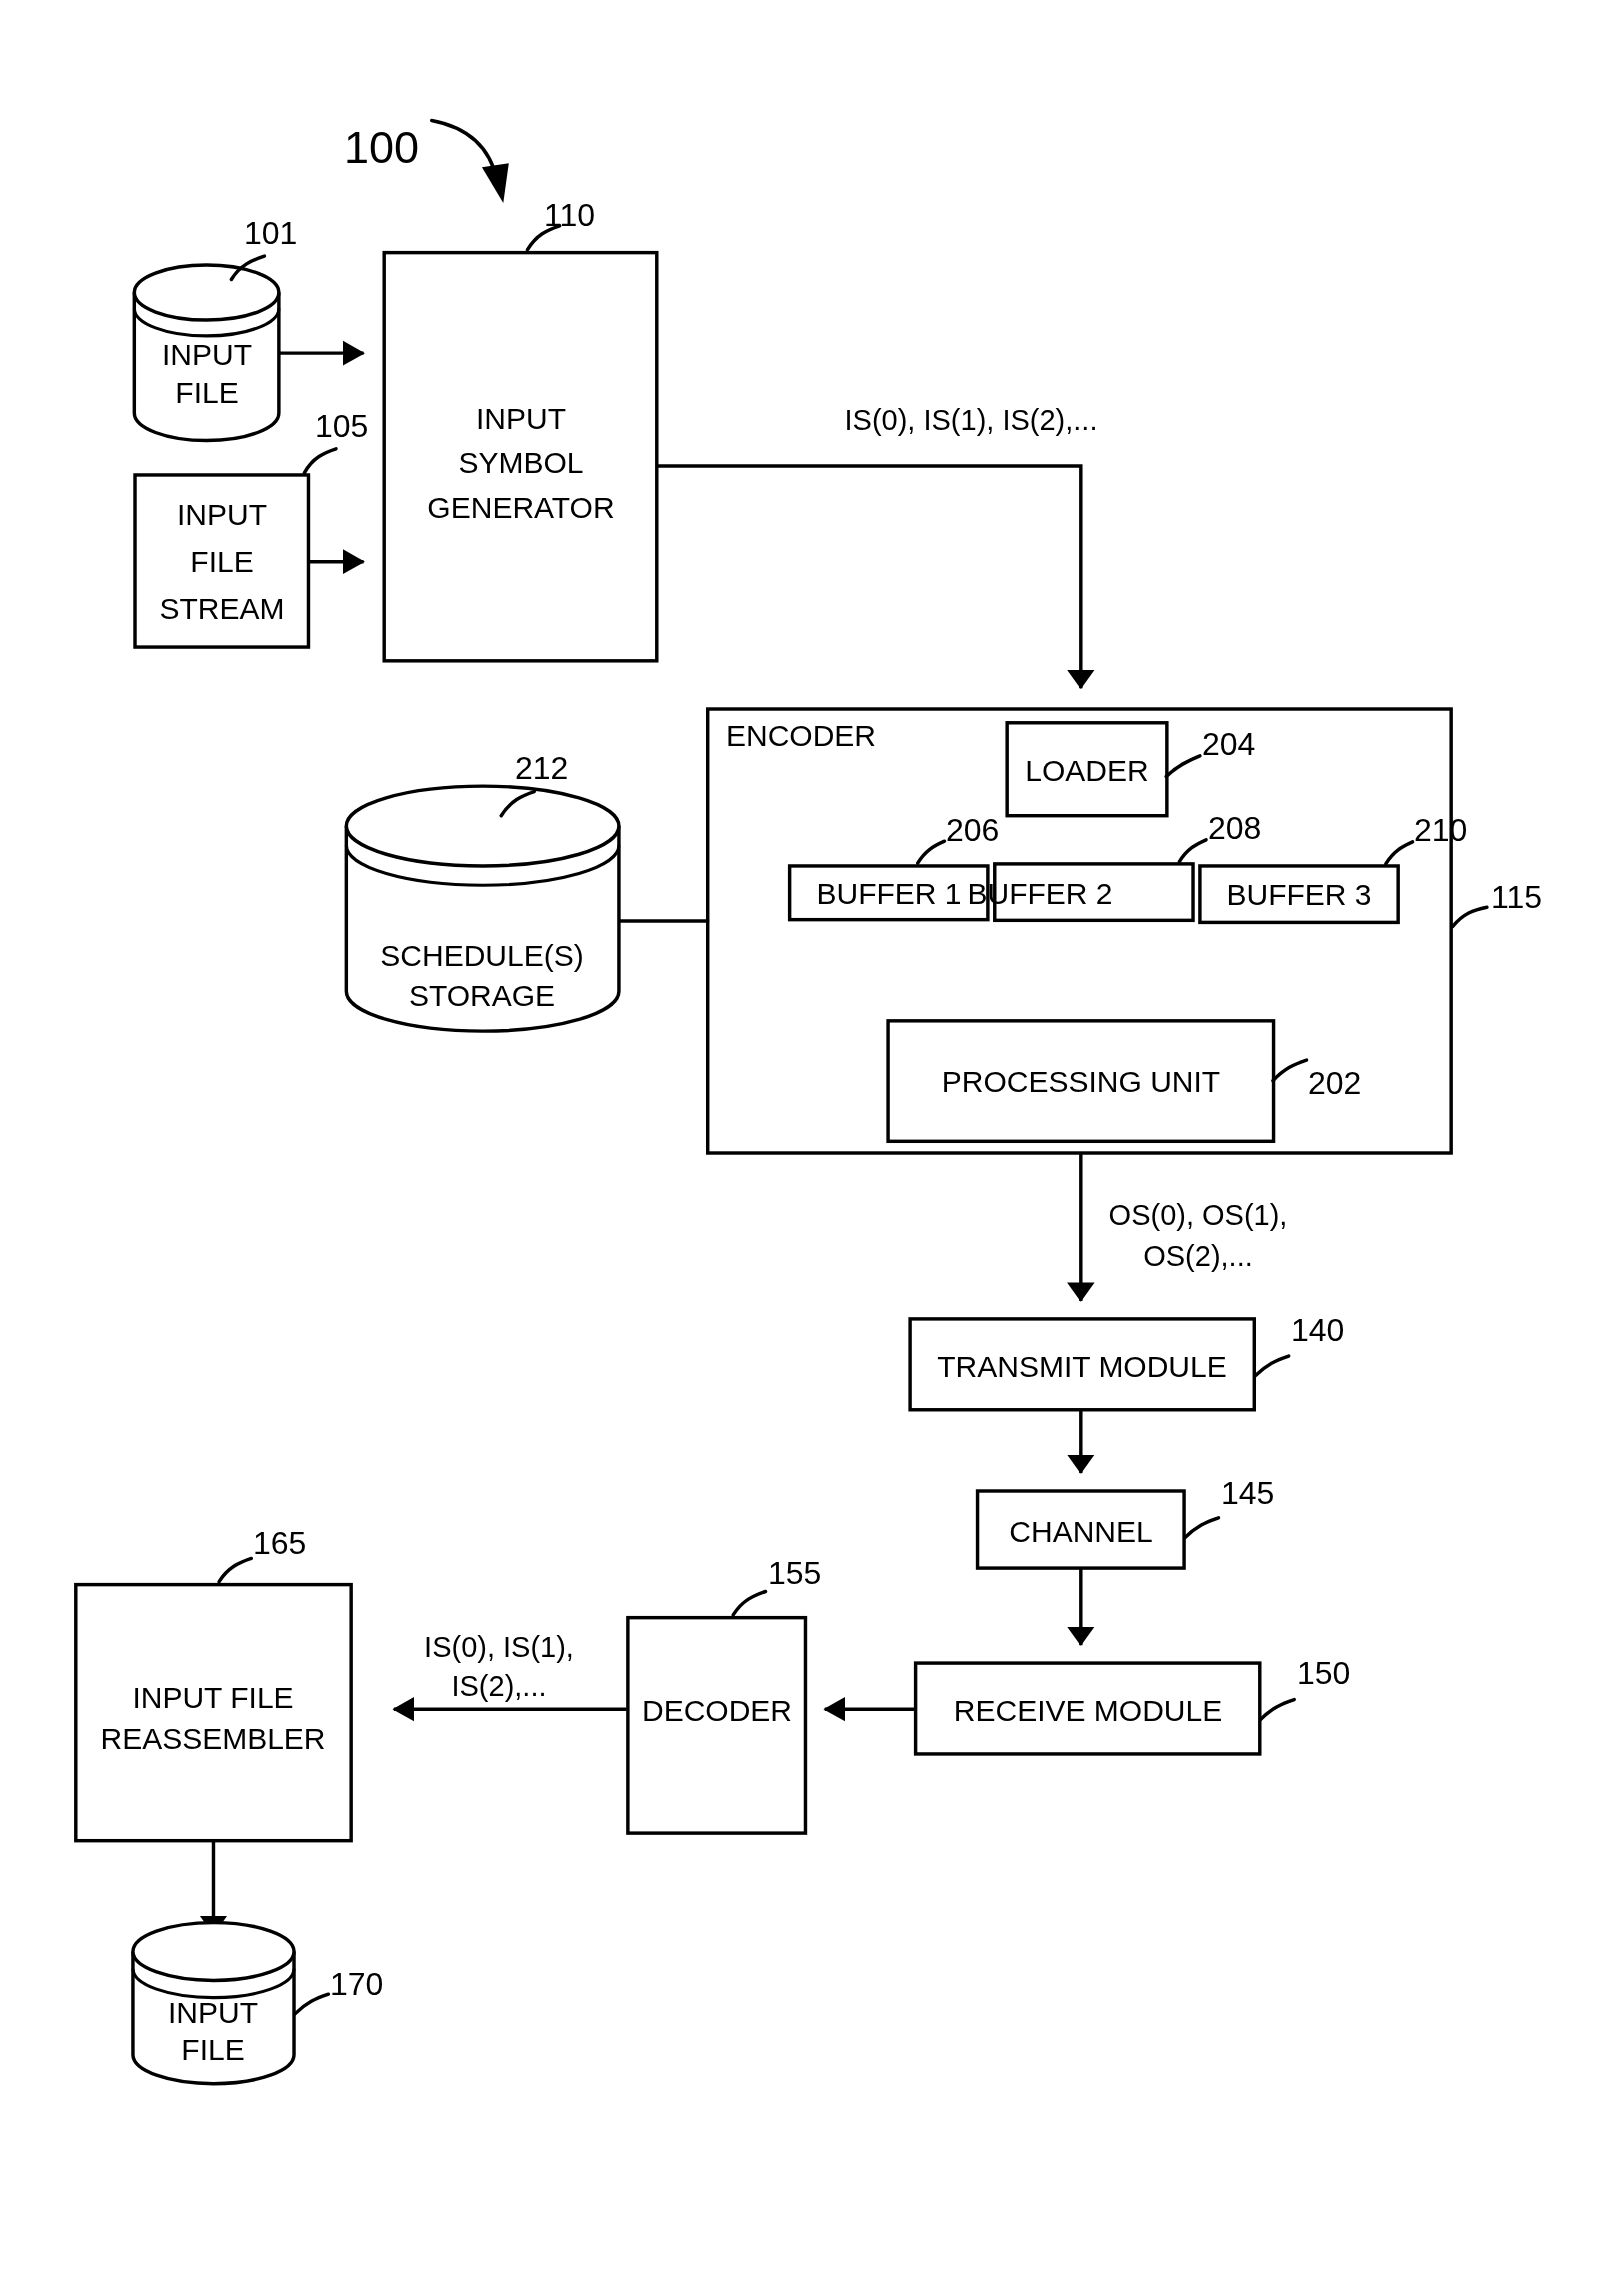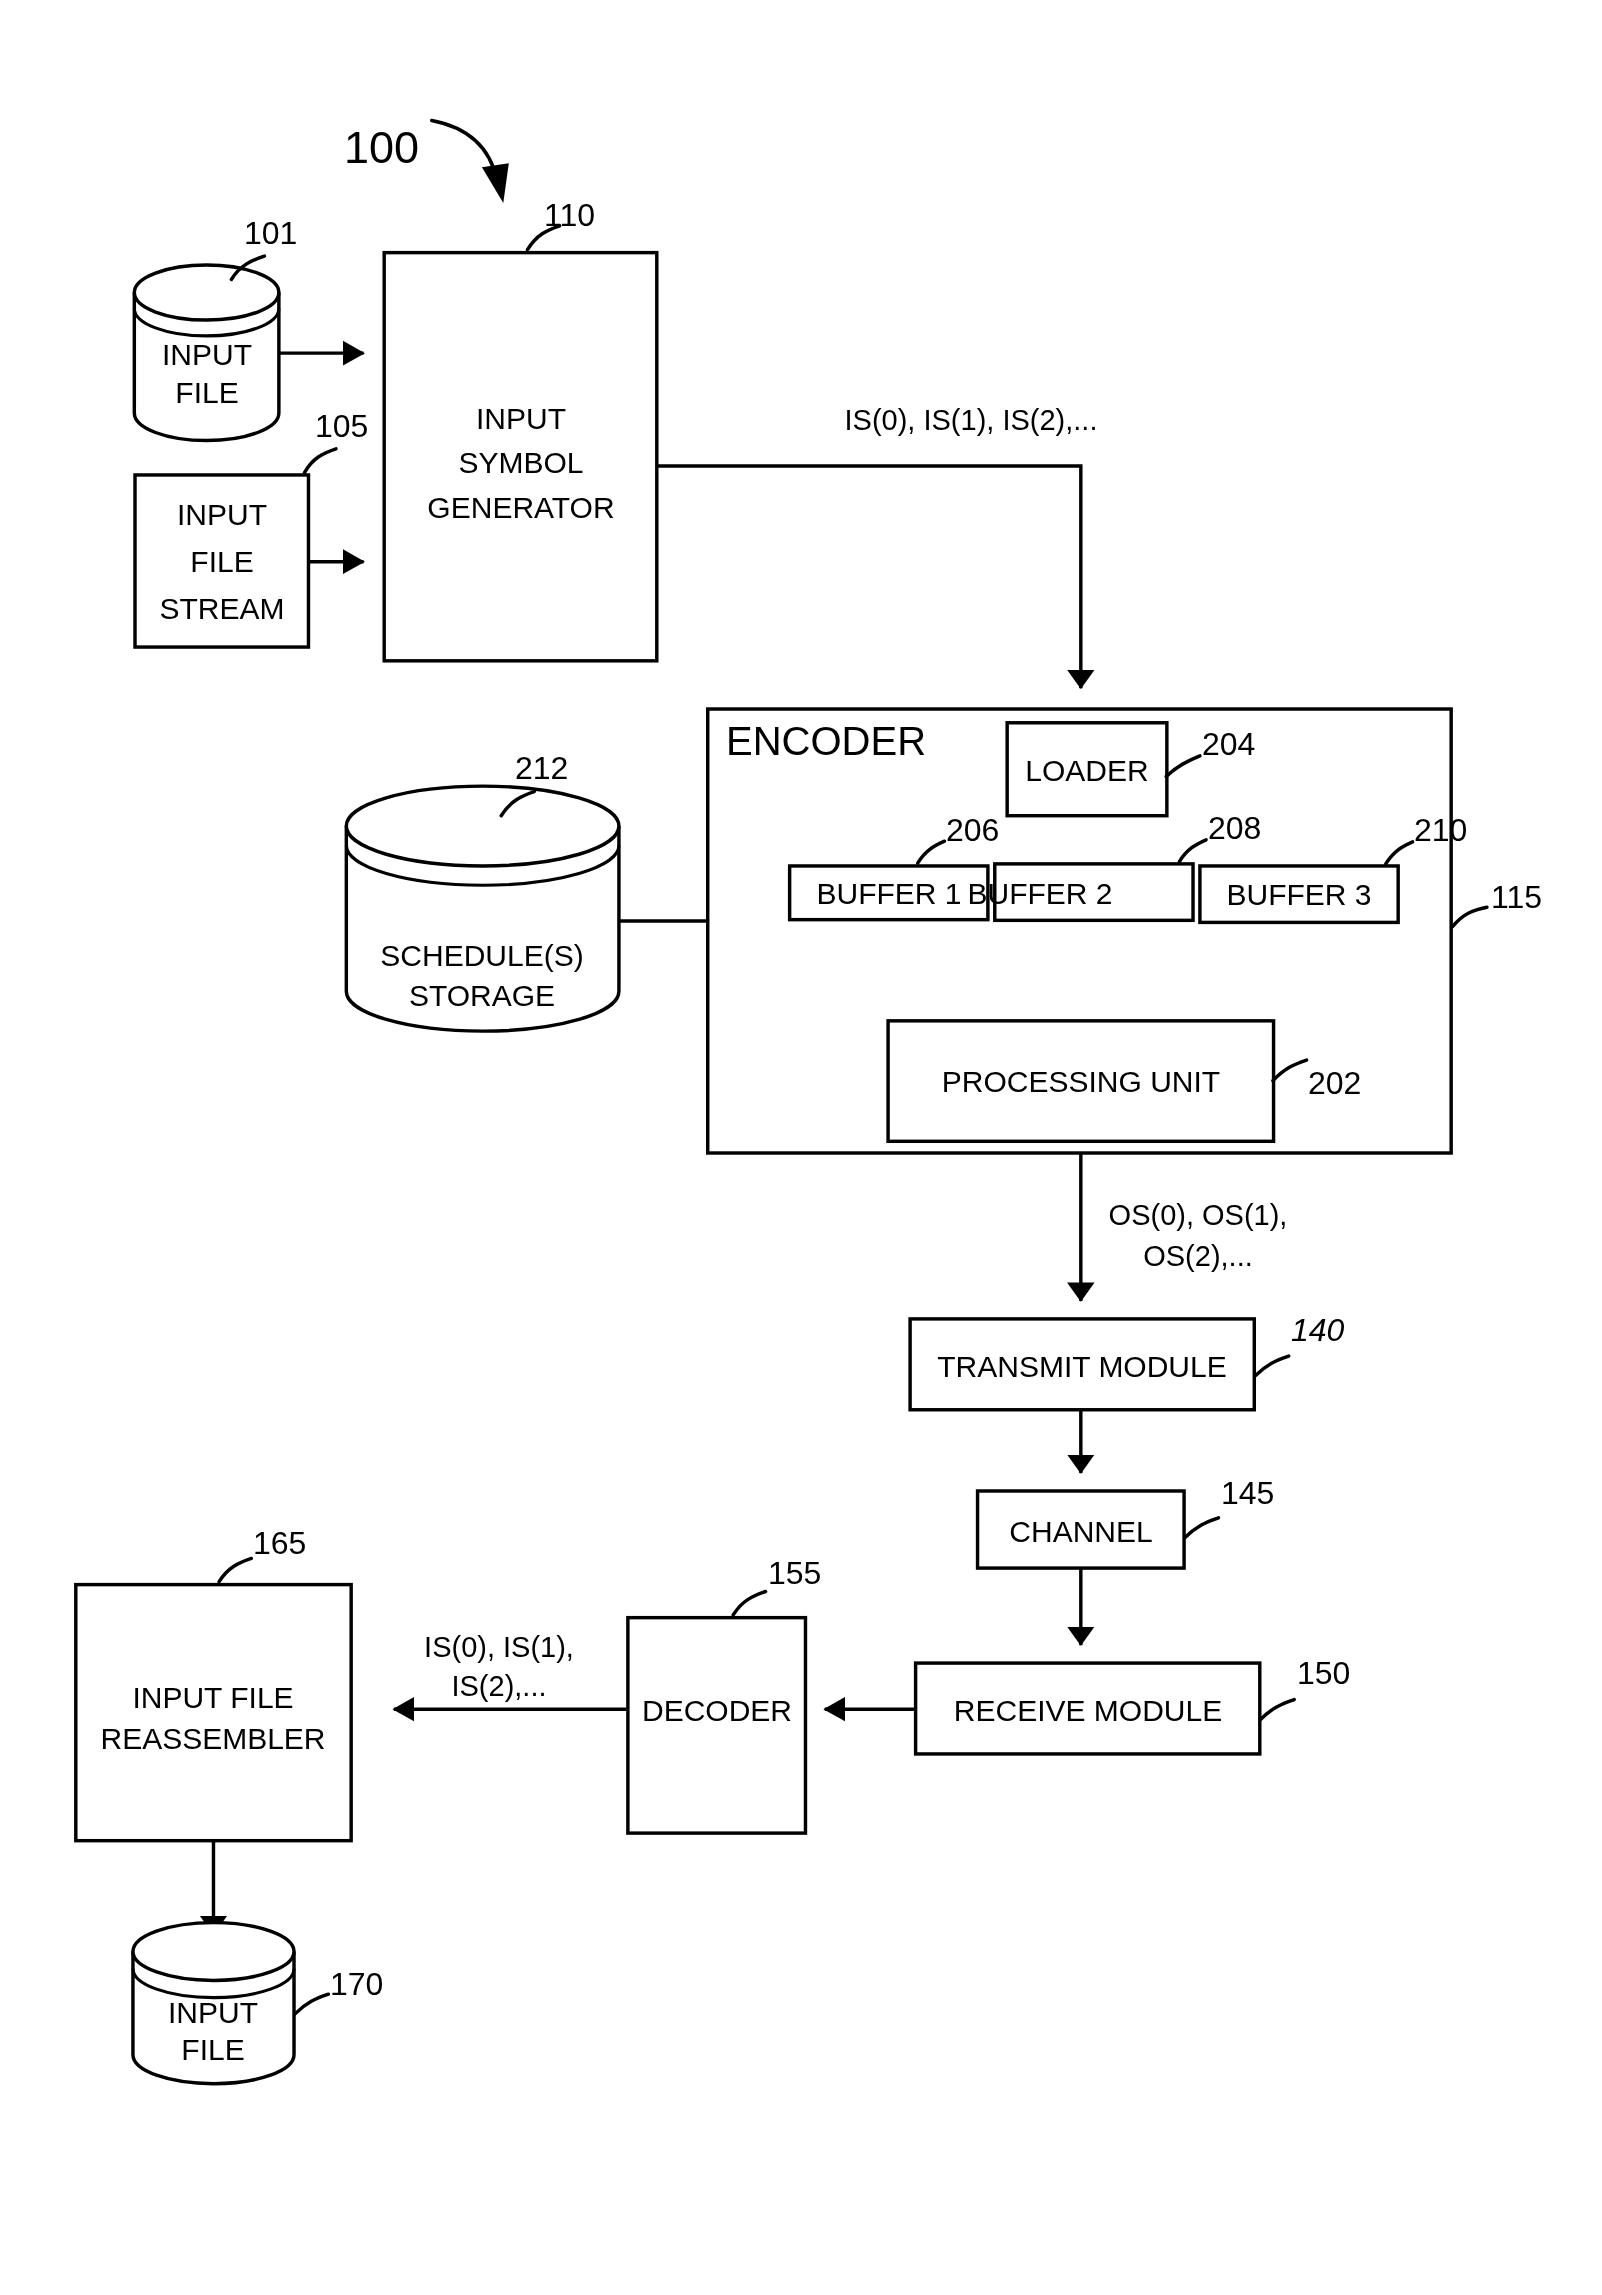--- a/index.html
+++ b/index.html
@@ -66,21 +66,21 @@
   .reffig {
     font-size: 43px;
   }
   .blocklabel {
     font-size: 30px;
   }
   .flowlabel {
     font-size: 29px;
   }
   .encoderword {
-    font-size: 40px;
+    font-size: 30px;
   }
 </style>
 </head>
 <body>
 
 <div id="page">
 
   <svg class="canvas" viewBox="0 0 2327 3334">
     <defs>
       <marker id="arrow" markerWidth="14" markerHeight="14" refX="11" refY="6" orient="auto" markerUnits="userSpaceOnUse">
@@ -302,21 +302,21 @@
 
   <div class="tx refnum" style="left:515px; top:750px;">212</div>
 
   <div class="tx blocklabel center" style="left:482px; top:938px;">SCHEDULE(S)</div>
   <div class="tx blocklabel center" style="left:482px; top:978px;">STORAGE</div>
 
   <div class="tx flowlabel center" style="left:1198px; top:1198px;">OS(0), OS(1),</div>
   <div class="tx flowlabel center" style="left:1198px; top:1239px;">OS(2),...</div>
 
   <div class="tx blocklabel center" style="left:1082px; top:1349px;">TRANSMIT MODULE</div>
-  <div class="tx refnum" style="left:1291px; top:1312px;font-style:italic;">140</div>
+  <div class="tx refnum" style="left:1291px; top:1312px;">140</div>
 
   <div class="tx blocklabel center" style="left:1081px; top:1514px;">CHANNEL</div>
   <div class="tx refnum" style="left:1221px; top:1475px;">145</div>
 
   <div class="tx blocklabel center" style="left:1088px; top:1693px;">RECEIVE MODULE</div>
   <div class="tx refnum" style="left:1297px; top:1655px;">150</div>
 
   <div class="tx blocklabel center" style="left:717px; top:1693px;">DECODER</div>
   <div class="tx refnum" style="left:768px; top:1555px;">155</div>
 

